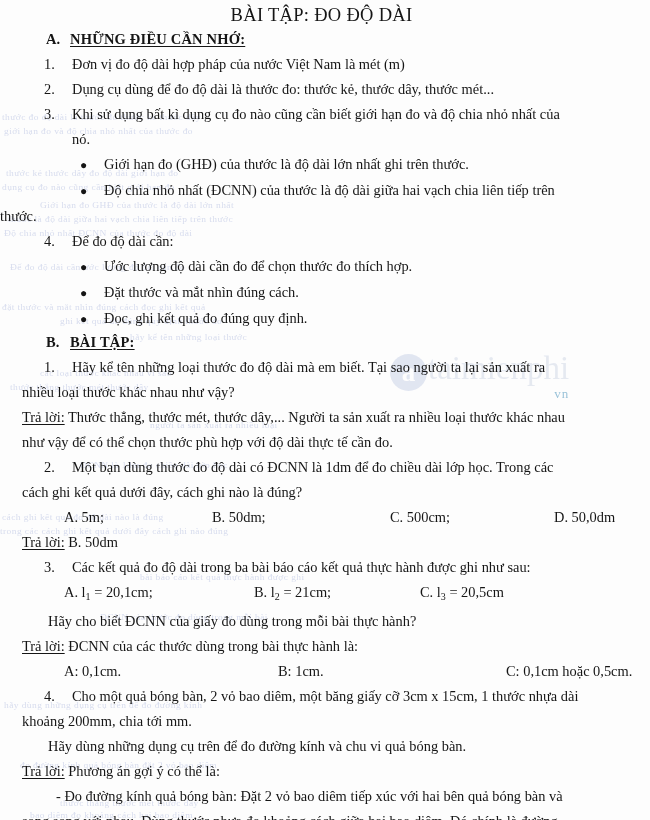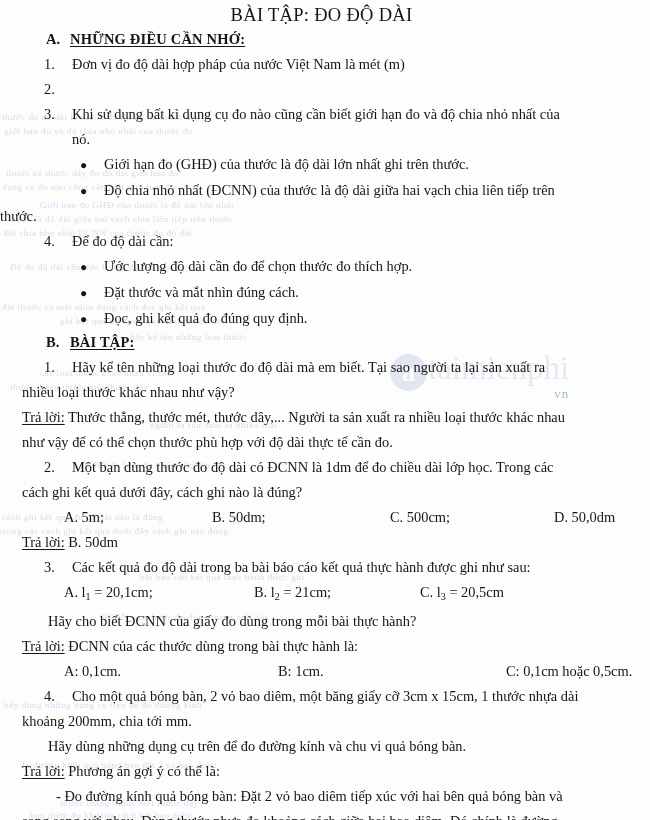--- a/index.html
+++ b/index.html
@@ -250,20 +250,21 @@
     <span class="section-title">NHỮNG ĐIỀU CẦN NHỚ:</span>
   </div>
 
   <div class="num-item">
     <span class="num-marker">1.</span>
     <span class="num-body">Đơn vị đo độ dài hợp pháp của nước Việt Nam là mét (m)</span>
   </div>
 
   <div class="num-item">
     <span class="num-marker">2.</span>
+    <span class="num-body">Dụng cụ dùng để đo độ dài là thước đo: thước kẻ, thước dây, thước mét...</span>
   </div>
 
   <div class="num-item">
     <span class="num-marker">3.</span>
     <span class="num-body">Khi sử dụng bất kì dụng cụ đo nào cũng cần biết giới hạn đo và độ chia nhỏ nhất của</span>
   </div>
   <div class="para" style="padding-left:72px;">nó.</div>
 
   <div class="bullet-item">
     <span class="bullet-marker">●</span>

